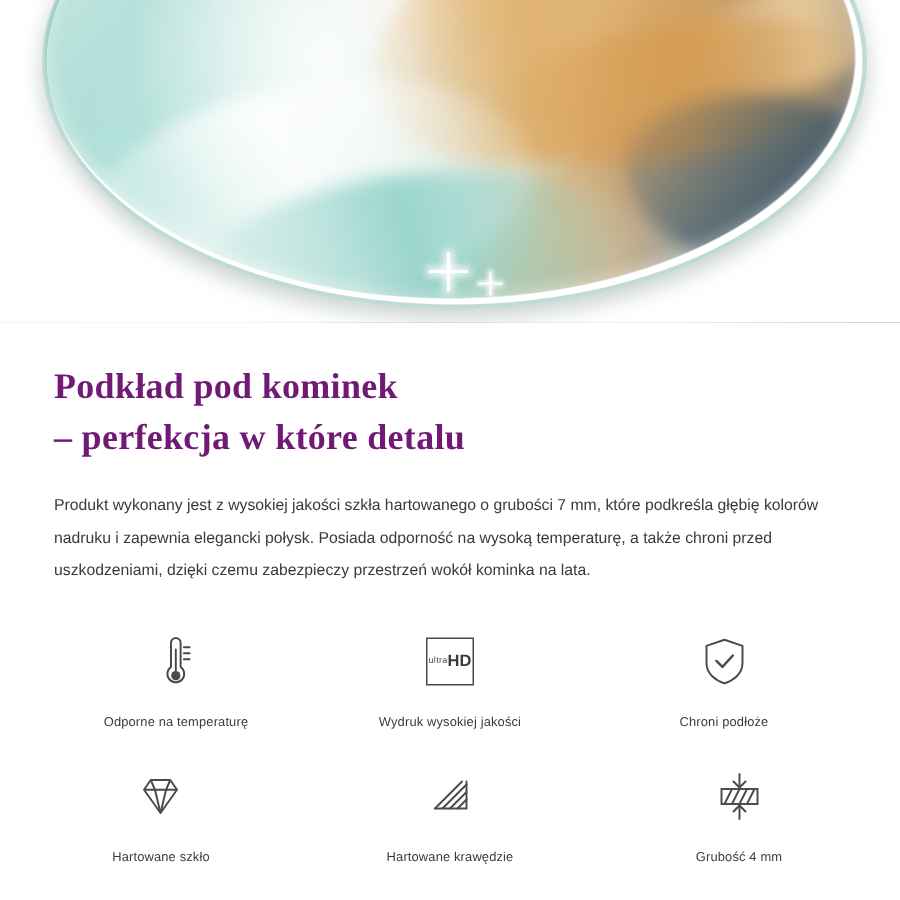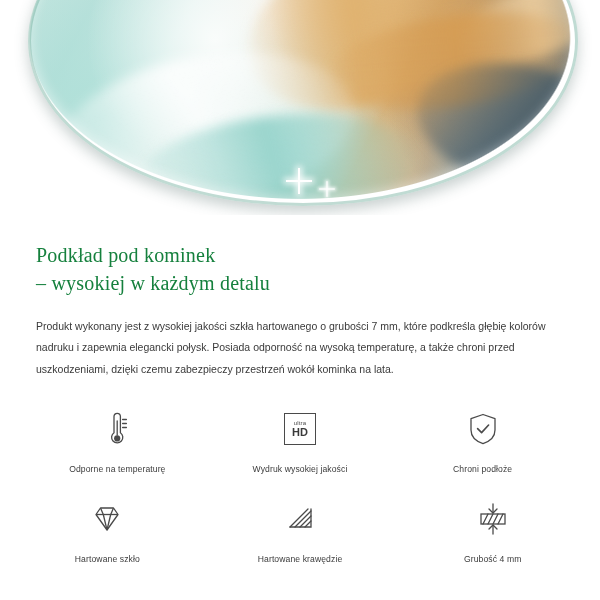--- a/index.html
+++ b/index.html
@@ -97,23 +97,23 @@
   .sparkle::after { left: 0; top: 12px; width: 26px; height: 2px; }
   .sp1 { left: 286px; top: 168px; }
   .sp2 { left: 314px; top: 176px; transform: scale(0.6); }
 
   
   .content {
     padding: 26px 36px 0 36px;
   }
   h1.title {
     font-family: "Liberation Serif", serif;
-    font-size: 20px;
-    font-weight: 400;
-    color: #15803d;
+    font-size: 24px;
+    font-weight: 700;
+    color: #701a75;
     line-height: 1.42;
     margin: 0 0 18px 0;
     letter-spacing: 0.2px;
   }
   h1.title .line { display: block; }
   p.desc {
     font-family: "Liberation Sans", sans-serif;
     font-size: 10.5px;
     color: #3a3a3a;
     line-height: 2.05;
@@ -149,21 +149,21 @@
     text-align: center;
     letter-spacing: 0.1px;
   }
   .row2 { margin-top: 22px; gap: 30px; }
 
   .hd-badge {
     width: 30px;
     height: 30px;
     border: 1.4px solid #4a4a4a;
     display: flex;
-    flex-direction: column;
+    flex-direction: row;
     align-items: center;
     justify-content: center;
     line-height: 1;
   }
   .hd-badge .ultra {
     font-size: 6px;
     color: #4a4a4a;
     letter-spacing: 0.2px;
   }
   .hd-badge .hd {
@@ -190,21 +190,21 @@
     </div>
     <div class="hero-mask"></div>
     <div class="hero-edge"></div>
     <div class="sparkle sp1"></div>
     <div class="sparkle sp2"></div>
   </div>
 
   <div class="content">
     <h1 class="title">
       <span class="line">Podkład pod kominek</span>
-      <span class="line">– wysokiej w każdym detalu</span>
+      <span class="line">– perfekcja w które detalu</span>
     </h1>
     <p class="desc">Produkt wykonany jest z wysokiej jakości szkła hartowanego o grubości 7 mm, które podkreśla głębię kolorów nadruku i zapewnia elegancki połysk. Posiada odporność na wysoką temperaturę, a także chroni przed uszkodzeniami, dzięki czemu zabezpieczy przestrzeń wokół kominka na lata.</p>
   </div>
 
   <div class="features">
 
     <div class="feature-row">
 
       <div class="feature">
         <div class="icon-box">

